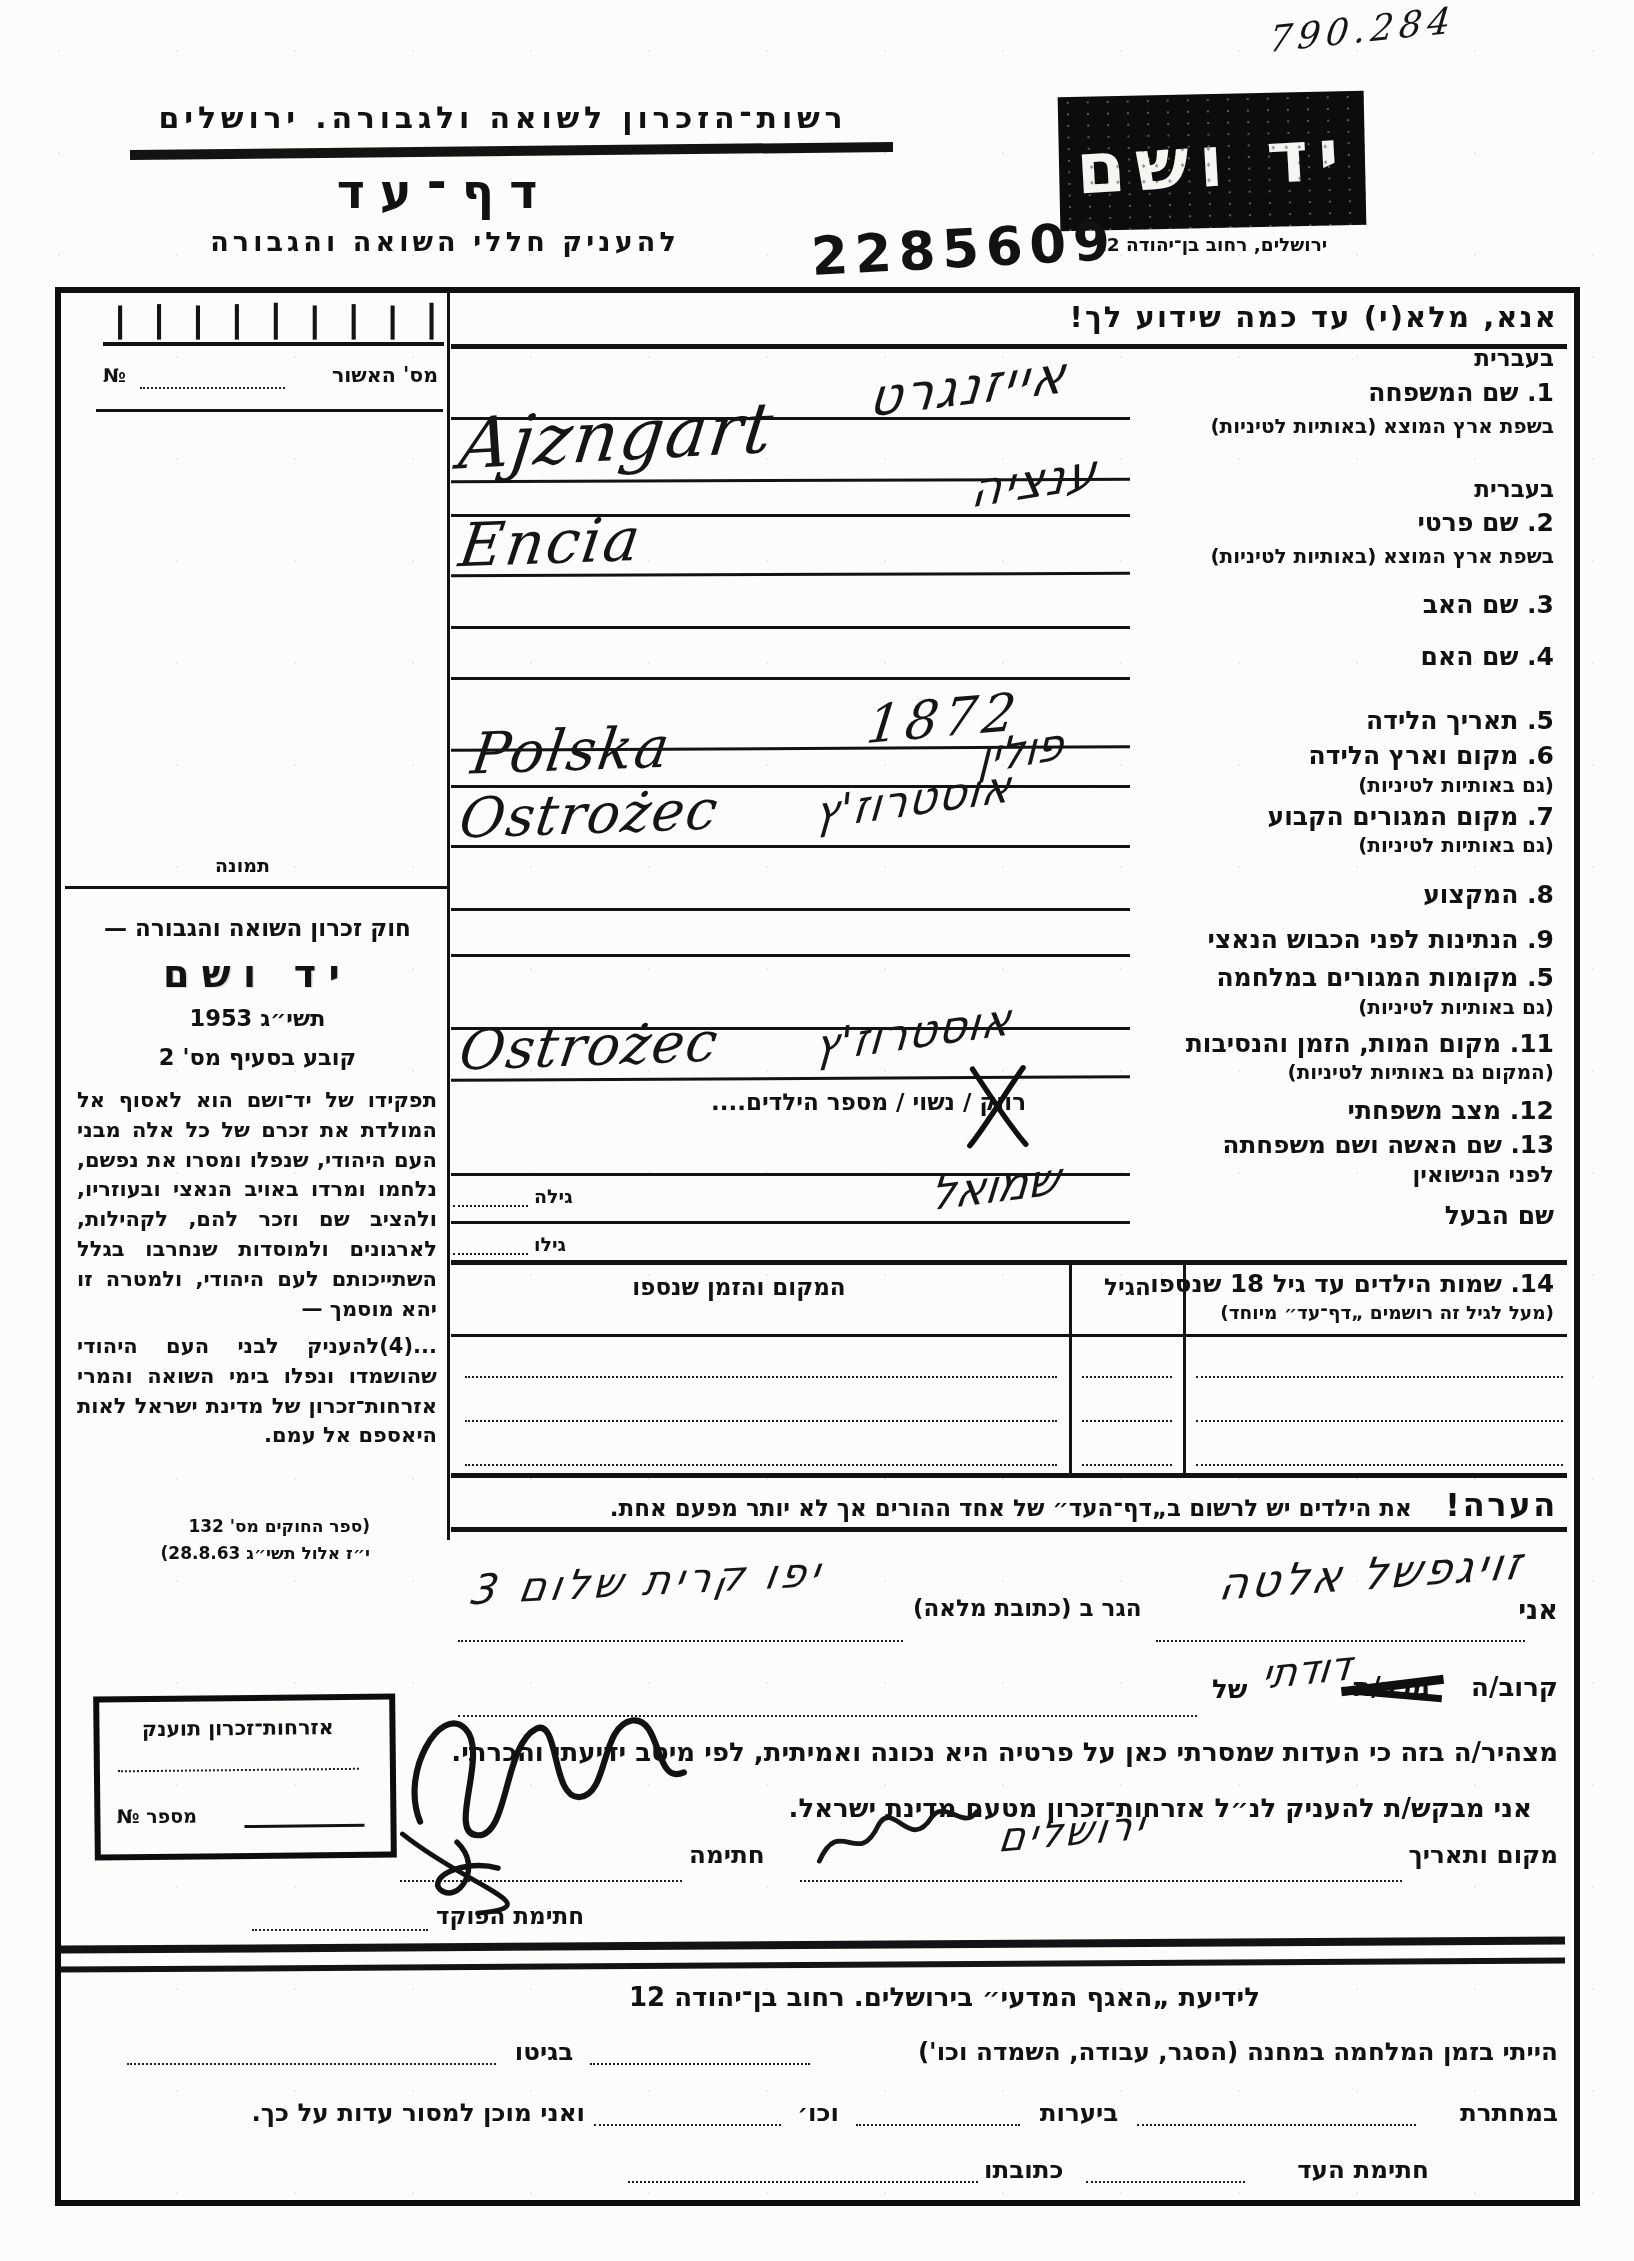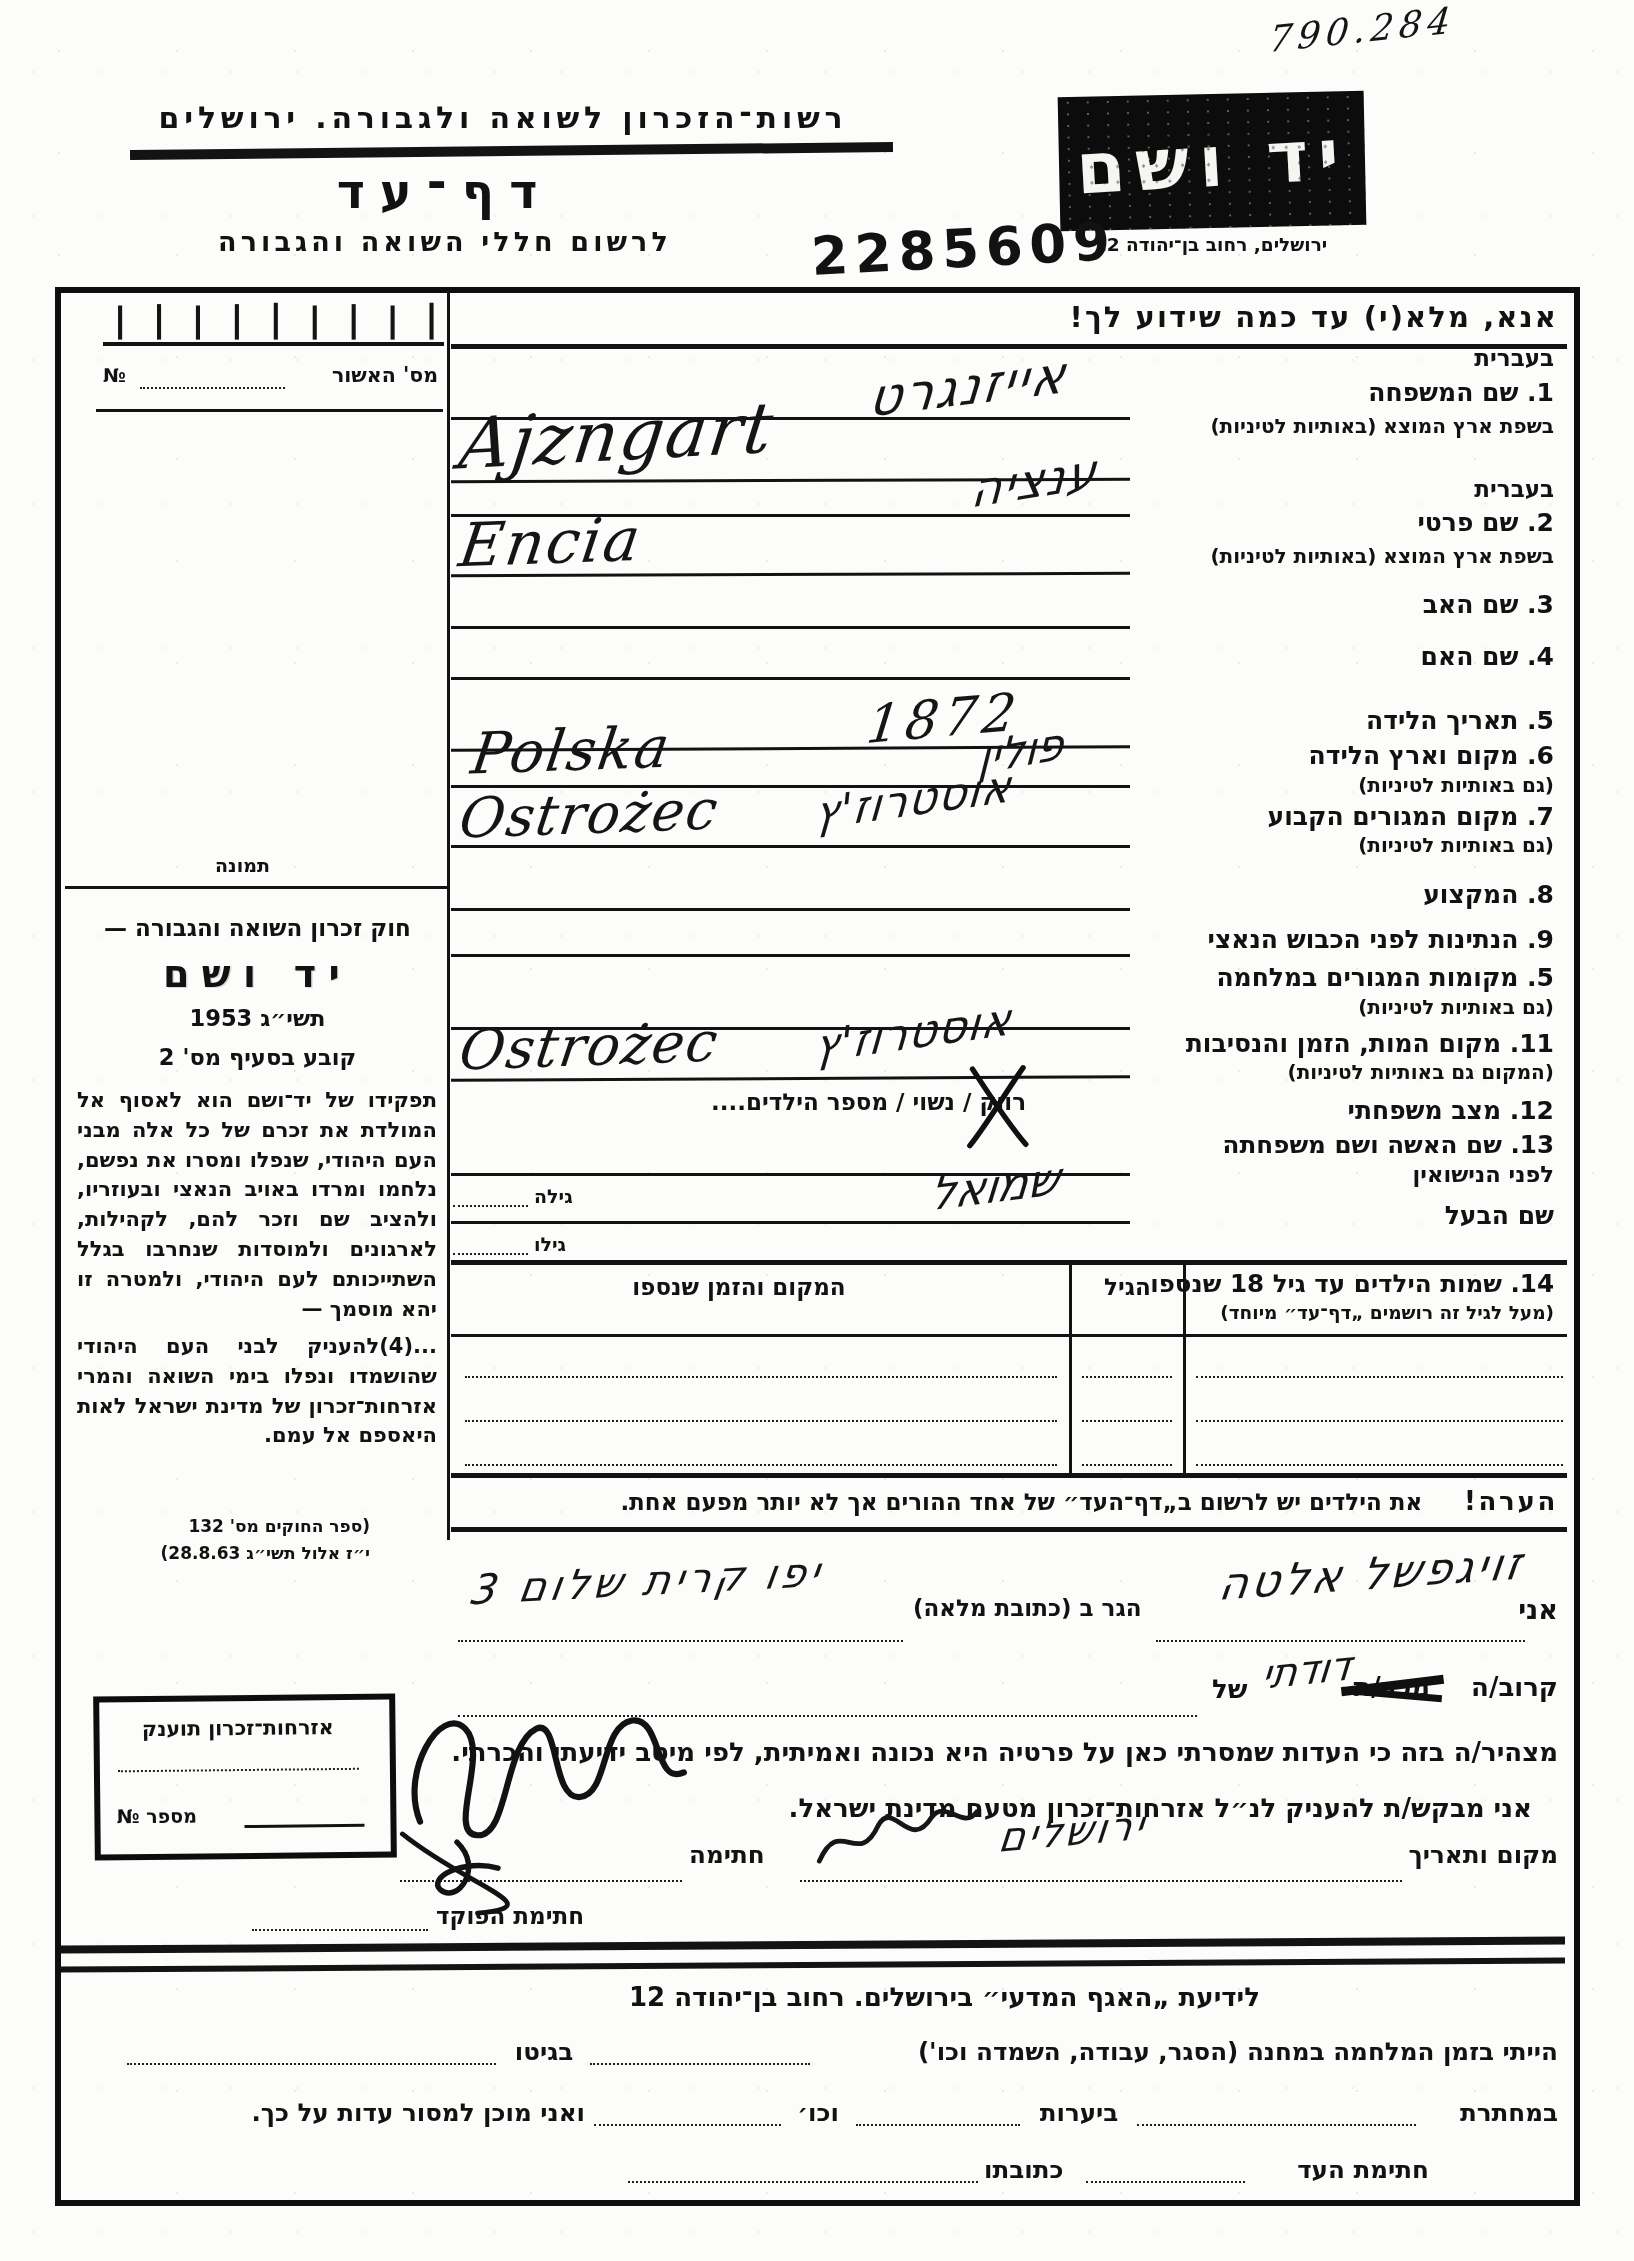--- a/index.html
+++ b/index.html
@@ -25,21 +25,21 @@
   svg{display:block;}
 </style>
 </head>
 <body>
 
 <div class="abs hw" style="left:1269px;top:12.3px;font-size:36px;transform:rotate(-6deg) skewX(-12deg);letter-spacing:5.5px;">790.284</div>
 
 <div class="abs he b" style="left:113px;top:100px;width:780px;text-align:center;font-size:30px;letter-spacing:4.8px;">רשות־הזכרון לשואה ולגבורה. ירושלים</div>
 <div class="abs rule" style="left:130px;top:146px;width:763px;height:9.6px;transform:rotate(-0.6deg);"></div>
 <div class="abs he b" style="left:301px;top:163px;width:287px;text-align:center;font-size:48px;letter-spacing:15px;">דף־עד</div>
-<div class="abs he b" style="left:178px;top:226px;width:534px;text-align:center;font-size:27px;letter-spacing:4.1px;">לרשום חללי השואה והגבורה</div>
+<div class="abs he b" style="left:178px;top:226px;width:534px;text-align:center;font-size:27px;letter-spacing:4.1px;">להעניק חללי השואה והגבורה</div>
 
 <div class="abs stamp" style="left:1059px;top:94px;width:306px;height:134px;transform:rotate(-1.2deg);">
   <span class="he" style="font-size:71px;">יד ושם</span>
   <div class="grunge"></div>
 </div>
 <div class="abs he b" style="left:1053px;top:234px;width:315px;text-align:center;font-size:18.5px;">ירושלים, רחוב בן־יהודה 12</div>
 
 <div class="abs b" style="left:811px;top:218px;font-size:53px;letter-spacing:6.8px;transform:rotate(-3deg);font-family:'DejaVu Sans',sans-serif;">2285609</div>
 
 <div class="abs" style="left:55px;top:287px;width:1513px;height:1907px;border:6.2px solid #0e0e0e;"></div>
@@ -160,21 +160,21 @@
 <div class="abs dots" style="left:1196px;top:1376px;width:367px;"></div>
 <div class="abs dots" style="left:465px;top:1420px;width:592px;"></div>
 <div class="abs dots" style="left:1082px;top:1420px;width:90px;"></div>
 <div class="abs dots" style="left:1196px;top:1420px;width:367px;"></div>
 <div class="abs dots" style="left:465px;top:1464px;width:592px;"></div>
 <div class="abs dots" style="left:1082px;top:1464px;width:90px;"></div>
 <div class="abs dots" style="left:1196px;top:1464px;width:367px;"></div>
 <div class="abs rule" style="left:451px;top:1473px;width:1116px;height:4.8px;"></div>
 
 <div class="abs he" style="right:77px;top:1486px;width:1108px;text-align:right;font-size:23px;">
-  <span class="b" style="font-size:26px;letter-spacing:2.7px;margin-left:8px;">הערה!</span>
+  <span class="b" style="font-size:32px;letter-spacing:2.7px;">הערה!</span>
   <span style="display:inline-block;width:19px;"></span>
   <span class="b">את הילדים יש לרשום ב„דף־העד״ של אחד ההורים אך לא יותר מפעם אחת.</span>
 </div>
 <div class="abs rule" style="left:451px;top:1527px;width:1116px;height:4.8px;"></div>
 
 <div class="abs he b" style="right:77px;top:1594px;font-size:27px;">אני</div>
 <div class="abs hwhe" style="left:1156px;top:1554px;width:369px;text-align:right;font-size:44px;transform:rotate(-4deg) skewX(-13deg);letter-spacing:3.4px;">זויגפשל אלטה</div>
 <div class="abs he b" style="left:913px;top:1595px;font-size:23px;">הגר ב (כתובת מלאה)</div>
 <div class="abs hwhe" style="left:472px;top:1561px;font-size:41px;transform:rotate(-3deg) skewX(-13deg);letter-spacing:4.1px;">יפו קרית שלום 3</div>
 <div class="abs dots" style="left:1156px;top:1640px;width:369px;"></div>

